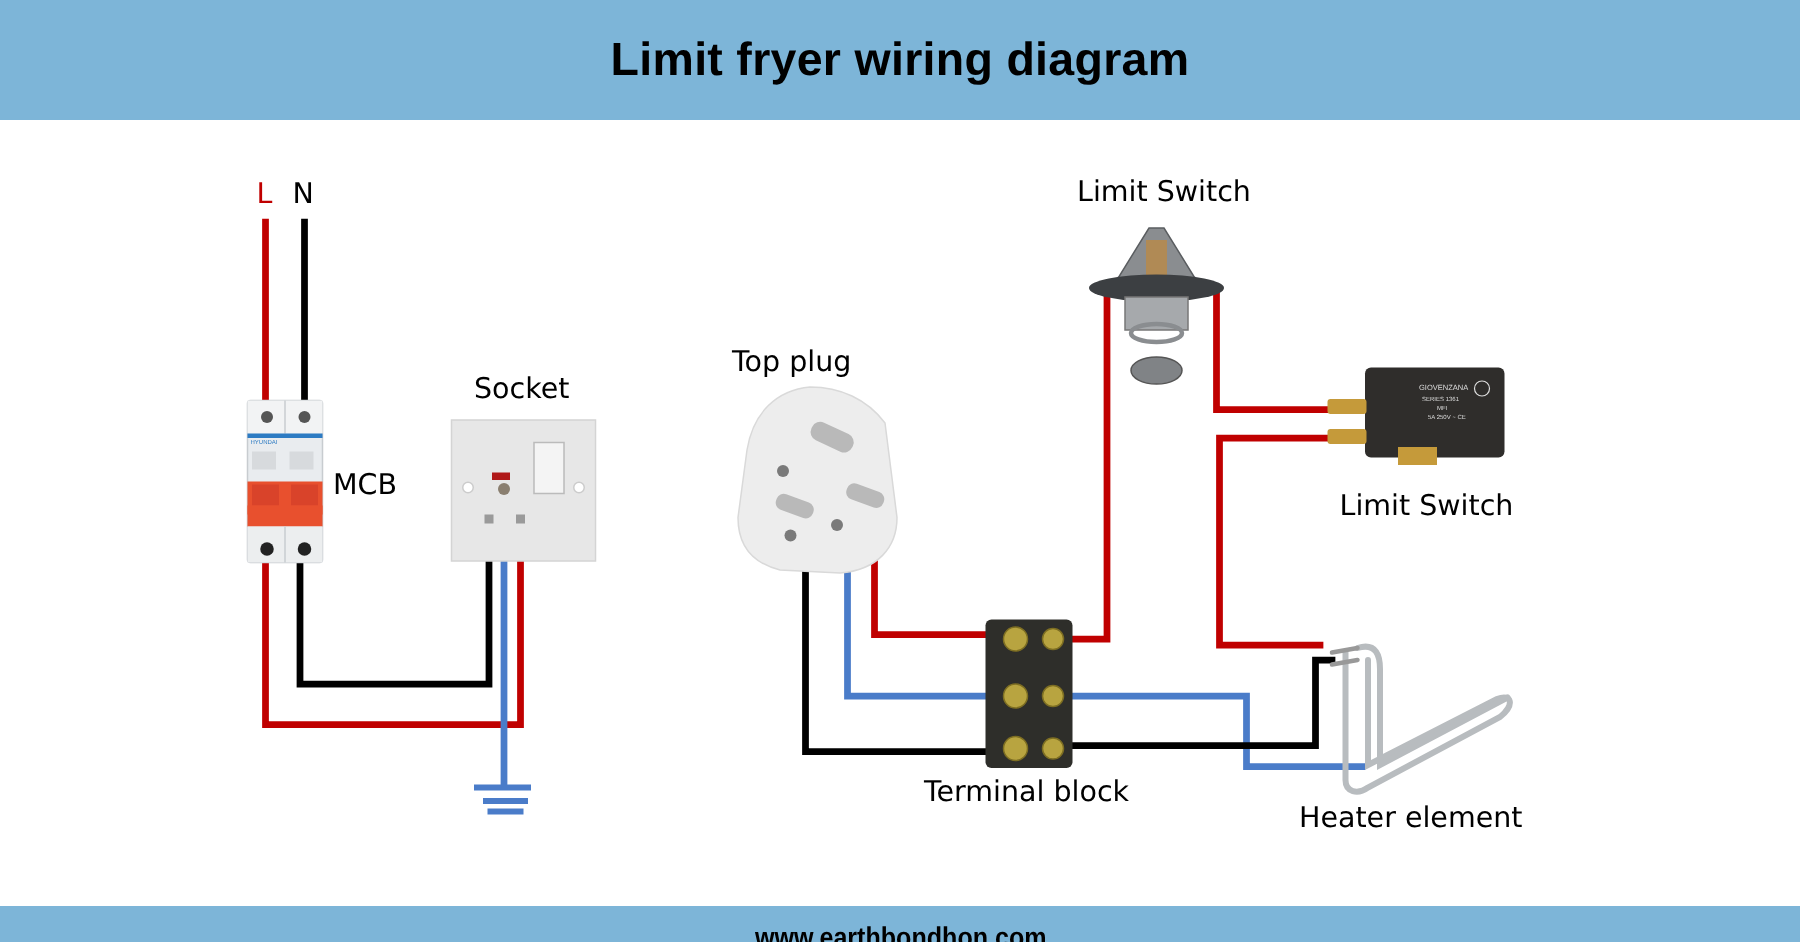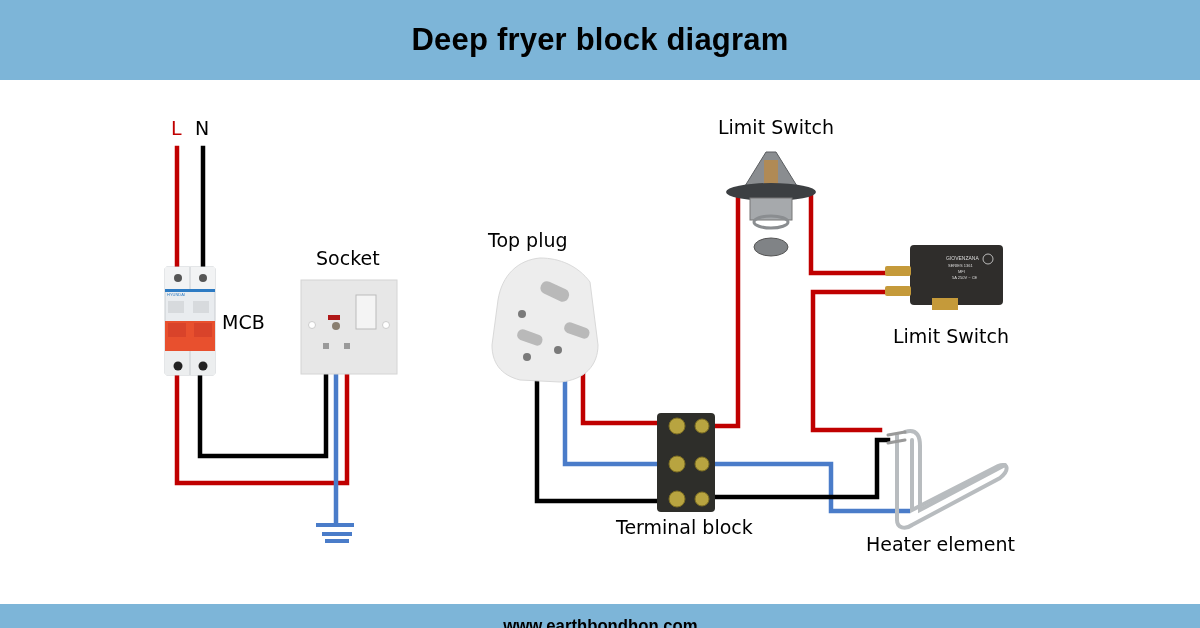--- a/index.html
+++ b/index.html
@@ -10,21 +10,21 @@
   .footer span { font-family: "Liberation Sans", sans-serif; font-size: 19px; font-weight: bold; color: #000; transform: scaleX(0.88); display: inline-block; }
   svg.diagram { position: absolute; left: 0; top: 0; }
   .lbl { font-family: "DejaVu Sans", sans-serif; font-size: 19px; fill: #000; }
   .lbl-red { fill: #c00000; }
   .wire { fill: none; stroke-width: 4.5; stroke-linejoin: miter; stroke-linecap: square; }
 </style>
 </head>
 <body>
 
 <div class="header">
-  <h1>Deep fryer block diagram</h1>
+  <h1>Limit fryer wiring diagram</h1>
 </div>
 
 <svg class="diagram" width="1200" height="628" viewBox="0 0 1200 628">
 
   <text class="lbl lbl-red" x="171" y="135">L</text>
   <text class="lbl" x="195" y="135">N</text>
   <text class="lbl" x="222" y="329">MCB</text>
   <text class="lbl" x="316" y="265">Socket</text>
   <text class="lbl" x="488" y="247">Top plug</text>
   <text class="lbl" x="718" y="134">Limit Switch</text>

